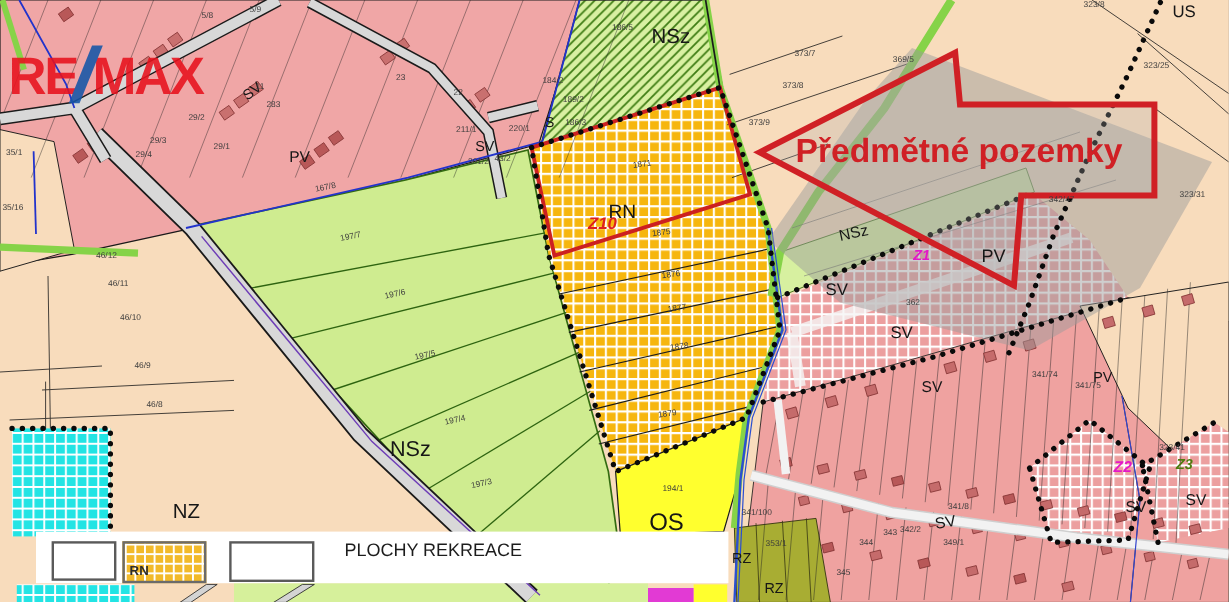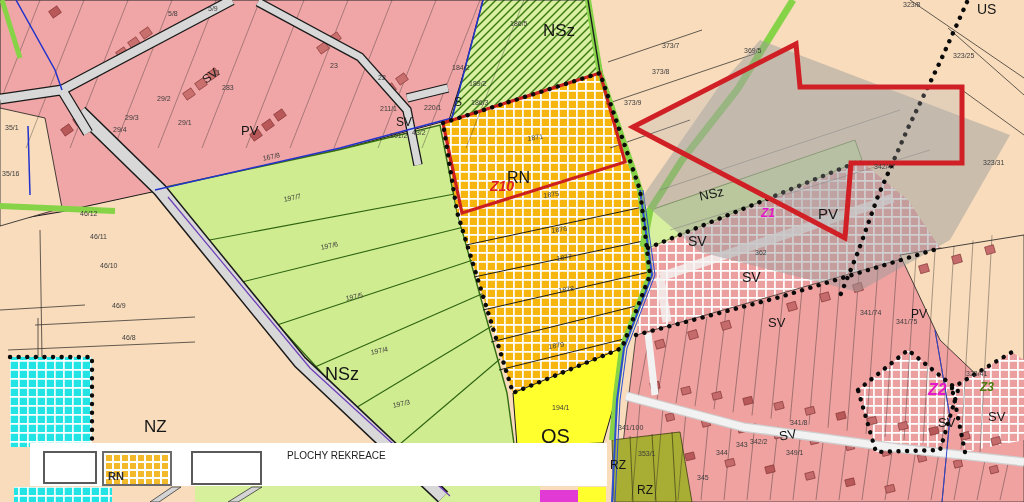--- a/index.html
+++ b/index.html
@@ -17,21 +17,21 @@
       transform:skewX(-22deg);margin:0 1px 0 3px;vertical-align:-8px;}
   #legend{position:absolute;left:30px;top:443px;width:577px;height:43px;background:#fff;z-index:10;}
   .lbox{position:absolute;border:2px solid #5a5a5a;background:#fff;}
   #lbox1{left:13px;top:8px;width:50px;height:29px;}
   #lbox2{left:72px;top:8px;width:66px;height:31px;border-color:#6b6b6b;
      background-color:#f2ba2a;
      background-image:linear-gradient(#fff 1.6px,transparent 1.6px),linear-gradient(90deg,#fff 1.6px,transparent 1.6px);
      background-size:8px 8px;}
   #lbox3{left:161px;top:8px;width:67px;height:30px;}
   #lbox2 span{position:absolute;left:4px;bottom:2px;font-size:11px;font-weight:bold;color:#2c2c2c;}
-  #legend .ltext{position:absolute;left:257px;top:7px;font-size:10px;color:#1c1c1c;line-height:1.25;}
+  #legend .ltext{position:absolute;left:257px;top:7px;font-size:15px;color:#1c1c1c;line-height:1.25;}
 </style>
 </head>
 <body>
 
 <div id="app">
 
 <svg id="map" width="1024" height="502" viewBox="0 0 1024 502">
   <defs>
     <pattern id="gridOrange" width="9" height="9" patternUnits="userSpaceOnUse">
       <rect width="9" height="9" fill="#f6b60e"></rect>
@@ -258,21 +258,21 @@
       <span class="zl" style="left: 938px; top: 416px; font-size: 13px; color: rgb(22, 22, 22);">SV</span>
       <span class="zl" style="left: 988px; top: 410px; font-size: 13px; color: rgb(22, 22, 22);">SV</span>
       <span class="zl" style="left: 200px; top: 76px; font-size: 12px; color: rgb(22, 22, 22); transform: rotate(-38deg);">SV</span>
       <span class="zl" style="left: 396px; top: 116px; font-size: 12px; color: rgb(22, 22, 22);">SV</span>
       <span class="zl" style="left: 454px; top: 96px; font-size: 12px; color: rgb(22, 22, 22);">S</span>
       <span class="zl" style="left: 977px; top: 2px; font-size: 14px; color: rgb(22, 22, 22); text-align: center;">US</span>
       <span class="zl" style="left: 610px; top: 459px; font-size: 12px; color: rgb(22, 22, 22);">RZ</span>
       <span class="zl" style="left: 637px; top: 484px; font-size: 12px; color: rgb(22, 22, 22);">RZ</span>
       <span class="zl" style="left: 490px; top: 146px; font-size: 14px; color: rgb(221, 31, 31); font-style: italic; font-weight: bold; margin-top: 33px;">Z10</span>
       <span class="zl" style="left: 761px; top: 207px; font-size: 12px; color: rgb(227, 24, 200); font-style: italic; font-weight: bold;">Z1</span>
-      <span class="zl" style="left: 928px; top: 382px; font-size: 16px; color: rgb(227, 24, 200); font-style: italic; font-weight: bold;">Z2</span>
+      <span class="zl" style="left: 928px; top: 382px; font-size: 13px; color: rgb(227, 24, 200); font-style: italic; font-weight: bold;">Z2</span>
       <span class="zl" style="left: 980px; top: 381px; font-size: 12px; color: #4d7c0f; font-style: italic; font-weight: bold;">Z3</span>
       <span class="pl" style="left: 262px; top: 155px; font-size: 7px; color: rgb(60, 60, 60); transform: rotate(-12deg);">167/8</span>
       <span class="pl" style="left: 283px; top: 196px; font-size: 7px; color: rgb(60, 60, 60); transform: rotate(-12deg);">197/7</span>
       <span class="pl" style="left: 320px; top: 244px; font-size: 7px; color: rgb(60, 60, 60); transform: rotate(-12deg);">197/6</span>
       <span class="pl" style="left: 345px; top: 295px; font-size: 7px; color: rgb(60, 60, 60); transform: rotate(-12deg);">197/5</span>
       <span class="pl" style="left: 370px; top: 349px; font-size: 7px; color: rgb(60, 60, 60); transform: rotate(-12deg);">197/4</span>
       <span class="pl" style="left: 392px; top: 402px; font-size: 7px; color: rgb(60, 60, 60); transform: rotate(-12deg);">197/3</span>
       <span class="pl" style="left: 527px; top: 135px; font-size: 7px; color: rgb(60, 60, 60); transform: rotate(-8deg);">1871</span>
       <span class="pl" style="left: 543px; top: 192px; font-size: 7px; color: rgb(60, 60, 60); transform: rotate(-8deg);">1875</span>
       <span class="pl" style="left: 551px; top: 227px; font-size: 7px; color: rgb(60, 60, 60); transform: rotate(-8deg);">1876</span>
@@ -320,21 +320,25 @@
       <span class="pl" style="left: 618px; top: 424px; font-size: 7px; color: rgb(60, 60, 60);">341/100</span>
       <span class="pl" style="left: 716px; top: 449px; font-size: 7px; color: rgb(60, 60, 60);">344</span>
       <span class="pl" style="left: 736px; top: 441px; font-size: 7px; color: rgb(60, 60, 60);">343</span>
       <span class="pl" style="left: 750px; top: 438px; font-size: 7px; color: rgb(60, 60, 60);">342/2</span>
       <span class="pl" style="left: 697px; top: 474px; font-size: 7px; color: rgb(60, 60, 60);">345</span>
       <span class="pl" style="left: 786px; top: 449px; font-size: 7px; color: rgb(60, 60, 60);">349/1</span>
       <span class="pl" style="left: 638px; top: 450px; font-size: 7px; color: rgb(60, 60, 60);">353/1</span>
       <span class="pl" style="left: 790px; top: 419px; font-size: 7px; color: rgb(60, 60, 60);">341/8</span>
     </div>
 
-
+  <div id="arrow-label">Předmětné pozemky</div>
+
+  <div id="logo">
+    <span class="red">RE</span><span class="slash"></span><span class="red">MAX</span>
+  </div>
 
   <div id="legend">
     <div class="lbox" id="lbox1"></div>
     <div class="lbox" id="lbox2">
       <span>RN</span>
     </div>
     <div class="lbox" id="lbox3"></div>
     <div class="ltext">
       <div>PLOCHY REKREACE</div>
     </div>

